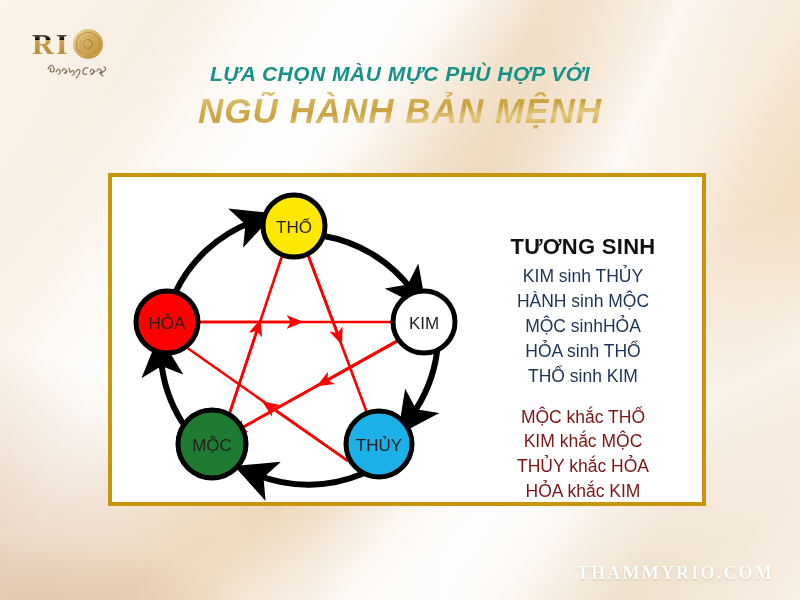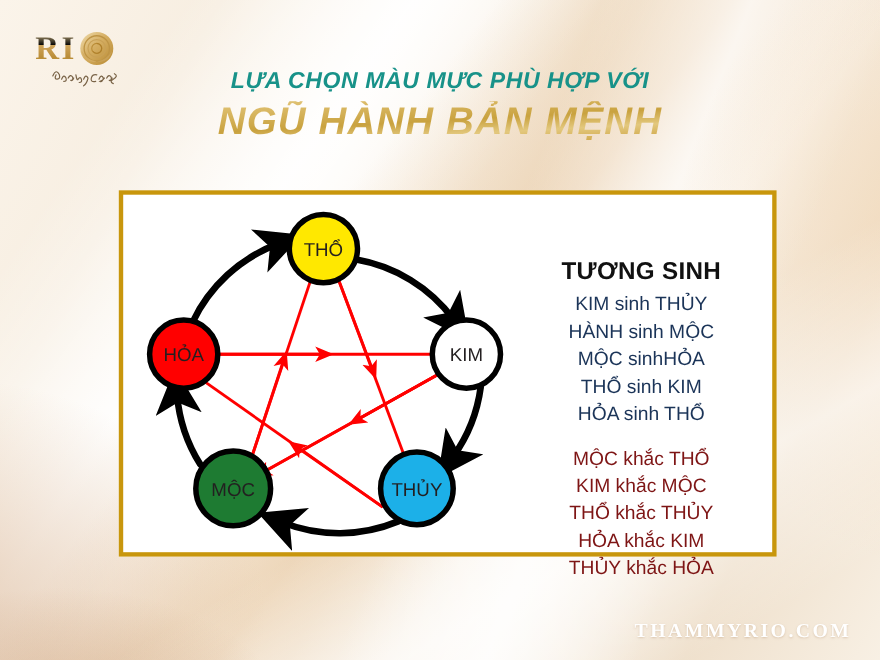--- a/index.html
+++ b/index.html
@@ -237,31 +237,30 @@
   </div>
 
   <div id="lists">
 
     <div class="group-sinh sinh">
       <div class="list-head">TƯƠNG SINH</div>
       <div class="list-body">
         <div class="list-item">KIM sinh THỦY</div>
         <div class="list-item">HÀNH sinh MỘC</div>
         <div class="list-item">MỘC sinhHỎA</div>
+        <div class="list-item">HỎA sinh THỔ</div>
         <div class="list-item">THỔ sinh KIM</div>
-        <div class="list-item">HỎA sinh THỔ</div>
       </div>
     </div>
 
     <div class="group-khac khac">
       <div class="list-body">
         <div class="list-item">MỘC khắc THỔ</div>
         <div class="list-item">KIM khắc MỘC</div>
-        <div class="list-item">THỔ khắc THỦY</div>
+        <div class="list-item">THỦY khắc HỎA</div>
         <div class="list-item">HỎA khắc KIM</div>
-        <div class="list-item">THỦY khắc HỎA</div>
       </div>
     </div>
 
   </div>
 </div>
 
 <div id="footer">THAMMYRIO.COM</div>
 
 </body></html>

